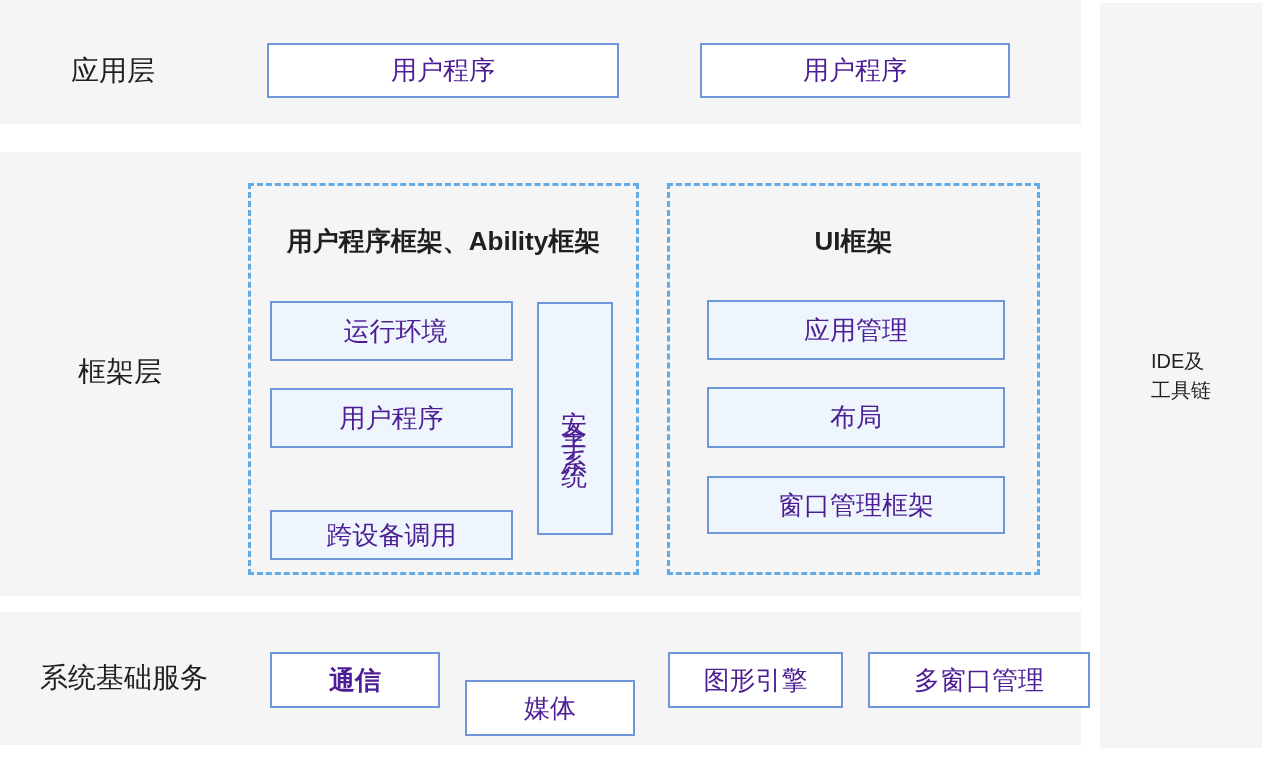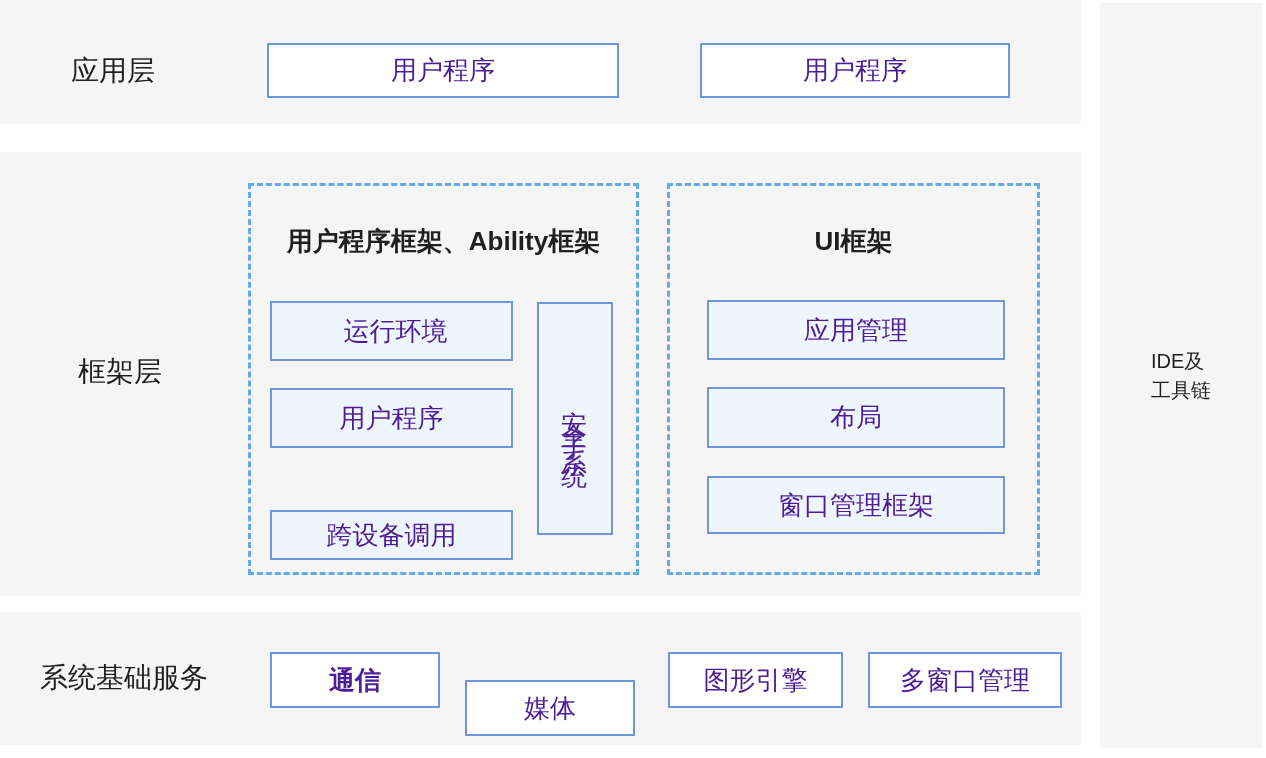--- a/index.html
+++ b/index.html
@@ -72,21 +72,21 @@
     letter-spacing:13px;
     padding-top:6px;
   }
   #ui-box-widgets{left:707px;top:300px;width:298px;height:60px;}
   #ui-box-layout{left:707px;top:387px;width:298px;height:61px;}
   #ui-box-window{left:707px;top:476px;width:298px;height:58px;}
   
   #svc-box-comm{left:270px;top:652px;width:170px;height:56px;font-weight:bold;}
   #svc-box-media{left:465px;top:652px;width:170px;height:56px;margin-top:28px;}
   #svc-box-graphics{left:668px;top:652px;width:175px;height:56px;}
-  #svc-box-multiwin{left:868px;top:652px;width:194px;height:56px;}
+  #svc-box-multiwin{left:868px;top:652px;width:222px;height:56px;}
 </style>
 </head>
 <body>
 
 <div id="canvas">
 
   <div class="band" id="band-application"></div>
 
   <div class="band" id="band-framework"></div>
 

